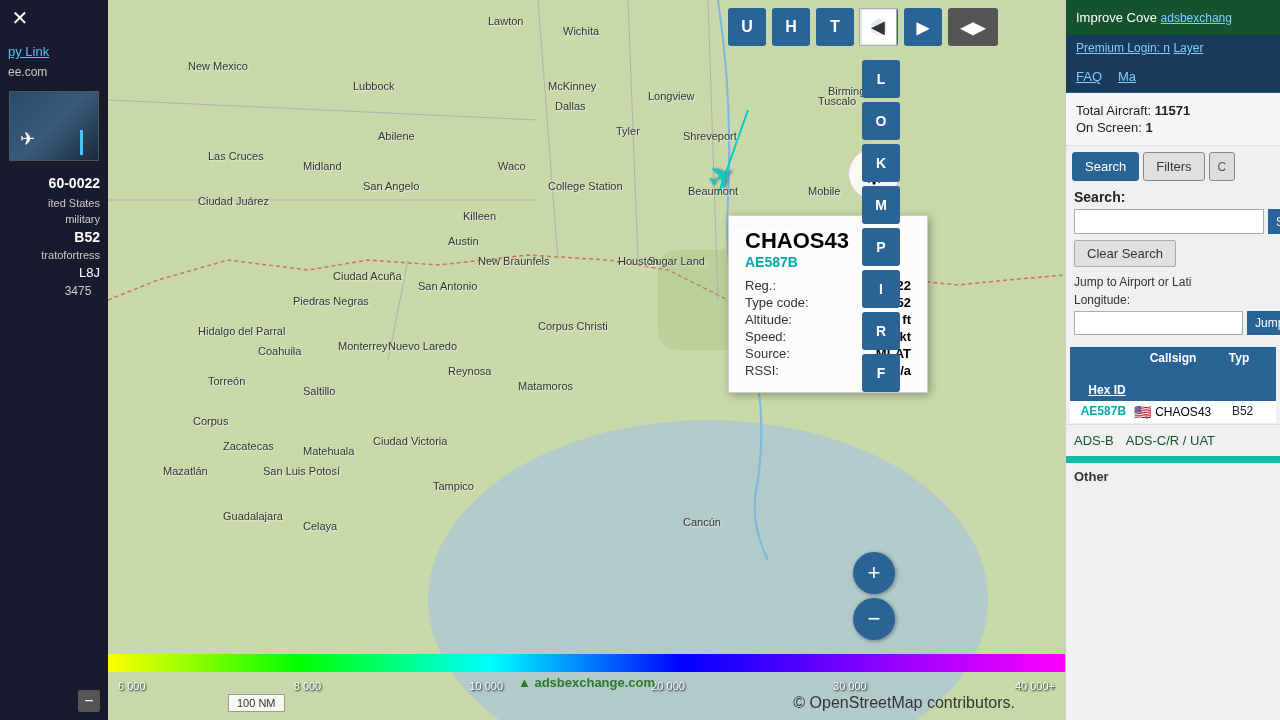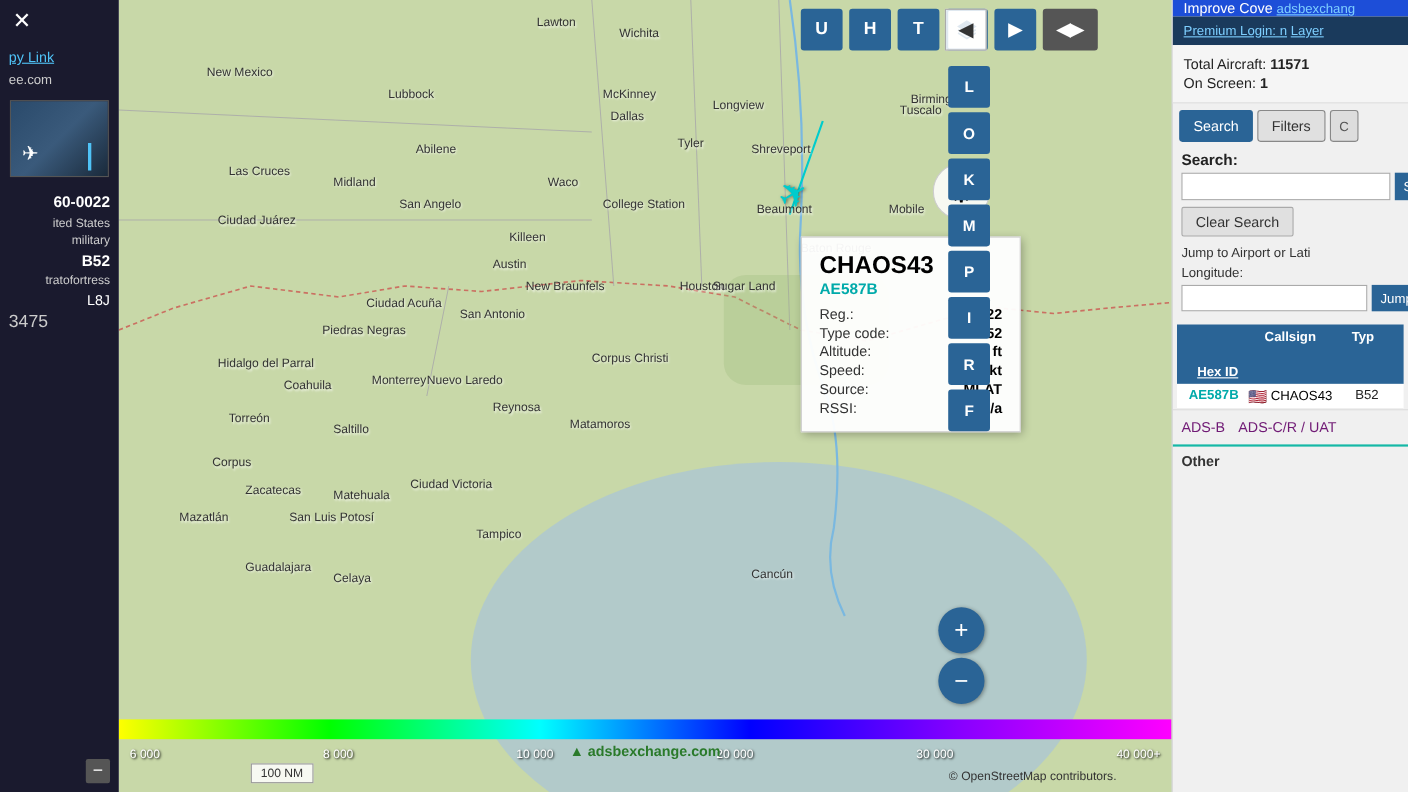--- a/index.html
+++ b/index.html
@@ -103,23 +103,24 @@
       word-break: break-all;
     }
     .sidebar-code {
       color: #fff;
       font-size: 13px;
       padding: 2px 8px;
       text-align: right;
     }
     .sidebar-num {
       color: #ccc;
-      font-size: 16px;
+      font-size: 12px;
       padding: 2px 8px;
-      text-align: left;
+      text-align: center;
+      margin-left: 48px;
     }
     .sidebar-zoom-bar {
       margin-top: auto;
       padding: 8px;
       display: flex;
       align-items: center;
       justify-content: flex-end;
     }
     .zoom-minus {
       background: #555;
@@ -179,21 +180,21 @@
       color: #333;
       font-size: 11px;
       padding: 2px 8px;
       border: 1px solid #999;
     }
     .map-attribution {
       position: absolute;
       bottom: 8px;
       right: 50px;
       color: #333;
-      font-size: 11px;
+      font-size: 16px;
     }
     .adsbx-logo {
       position: absolute;
       bottom: 30px;
       left: 50%;
       transform: translateX(-50%);
       color: #2a7a2a;
       font-size: 13px;
       font-weight: bold;
     }
@@ -360,23 +361,23 @@
       min-width: 215px;
       height: 720px;
       background: #f0f0f0;
       border-left: 1px solid #ccc;
       overflow-y: auto;
       overflow-x: hidden;
       display: flex;
       flex-direction: column;
     }
     .right-panel-header {
-      background: #1d4ed8;
-      color: #fff;
-      padding: 0 10px;
+      background: #14532d;
+      color: #fff;
+      padding: 10px 10px;
       font-size: 13px;
     }
     .right-header-link {
       color: #7ecfff;
       font-size: 12px;
       cursor: pointer;
       text-decoration: underline;
     }
     .right-panel-links {
       display: flex;
@@ -530,21 +531,21 @@
     }
     .flag-icon { font-size: 14px; }
 
     .filter-section {
       padding: 6px 8px;
       border-top: 1px solid #ddd;
     }
 
     .other-section {
       padding: 6px 8px;
-      border-top: 2px solid #14b8a6;
+      border-top: 7px solid #14b8a6;
     }
     .other-label {
       font-size: 13px;
       font-weight: bold;
       color: #333;
     }
 
     
     .premium-section {
       padding: 6px 10px;
@@ -759,20 +760,24 @@
 
 <div id="right-panel">
   <div class="right-panel-header">
     <span>Improve Cove</span>
     <span class="right-header-link">adsbexchang</span>
   </div>
   <div class="premium-section">
     <span class="premium-link">Premium Login: n</span>
     <span class="premium-link">Layer</span>
   </div>
+  <div class="right-panel-links">
+    <span class="right-panel-link">FAQ</span>
+    <span class="right-panel-link">Ma</span>
+  </div>
   <div class="stats-section">
     <div class="stats-row">
       <span>Total Aircraft:</span>
       <strong>11571</strong>
     </div>
     <div class="stats-row">
       <span>On Screen:</span>
       <strong>1</strong>
     </div>
   </div>
@@ -809,21 +814,21 @@
   <div class="table-data-row">
     <div class="table-cell hex">AE587B</div>
     <div class="flag-cell">
       <span class="flag-icon">🇺🇸</span>
       <span>CHAOS43</span>
     </div>
     <div class="table-cell">B52</div>
   </div>
 
   <div class="filter-section">
-    <div style="display:flex; gap:12px; flex-wrap:wrap; font-size:13px; color:#701a75; padding:2px 0;">
+    <div style="display:flex; gap:12px; flex-wrap:wrap; font-size:13px; color:#14532d; padding:2px 0;">
       <span>ADS-B</span>
       <span>ADS-C/R / UAT</span>
     </div>
   </div>
 
   <div class="other-section">
     <div class="other-label">Other</div>
   </div>
 </div>
 

